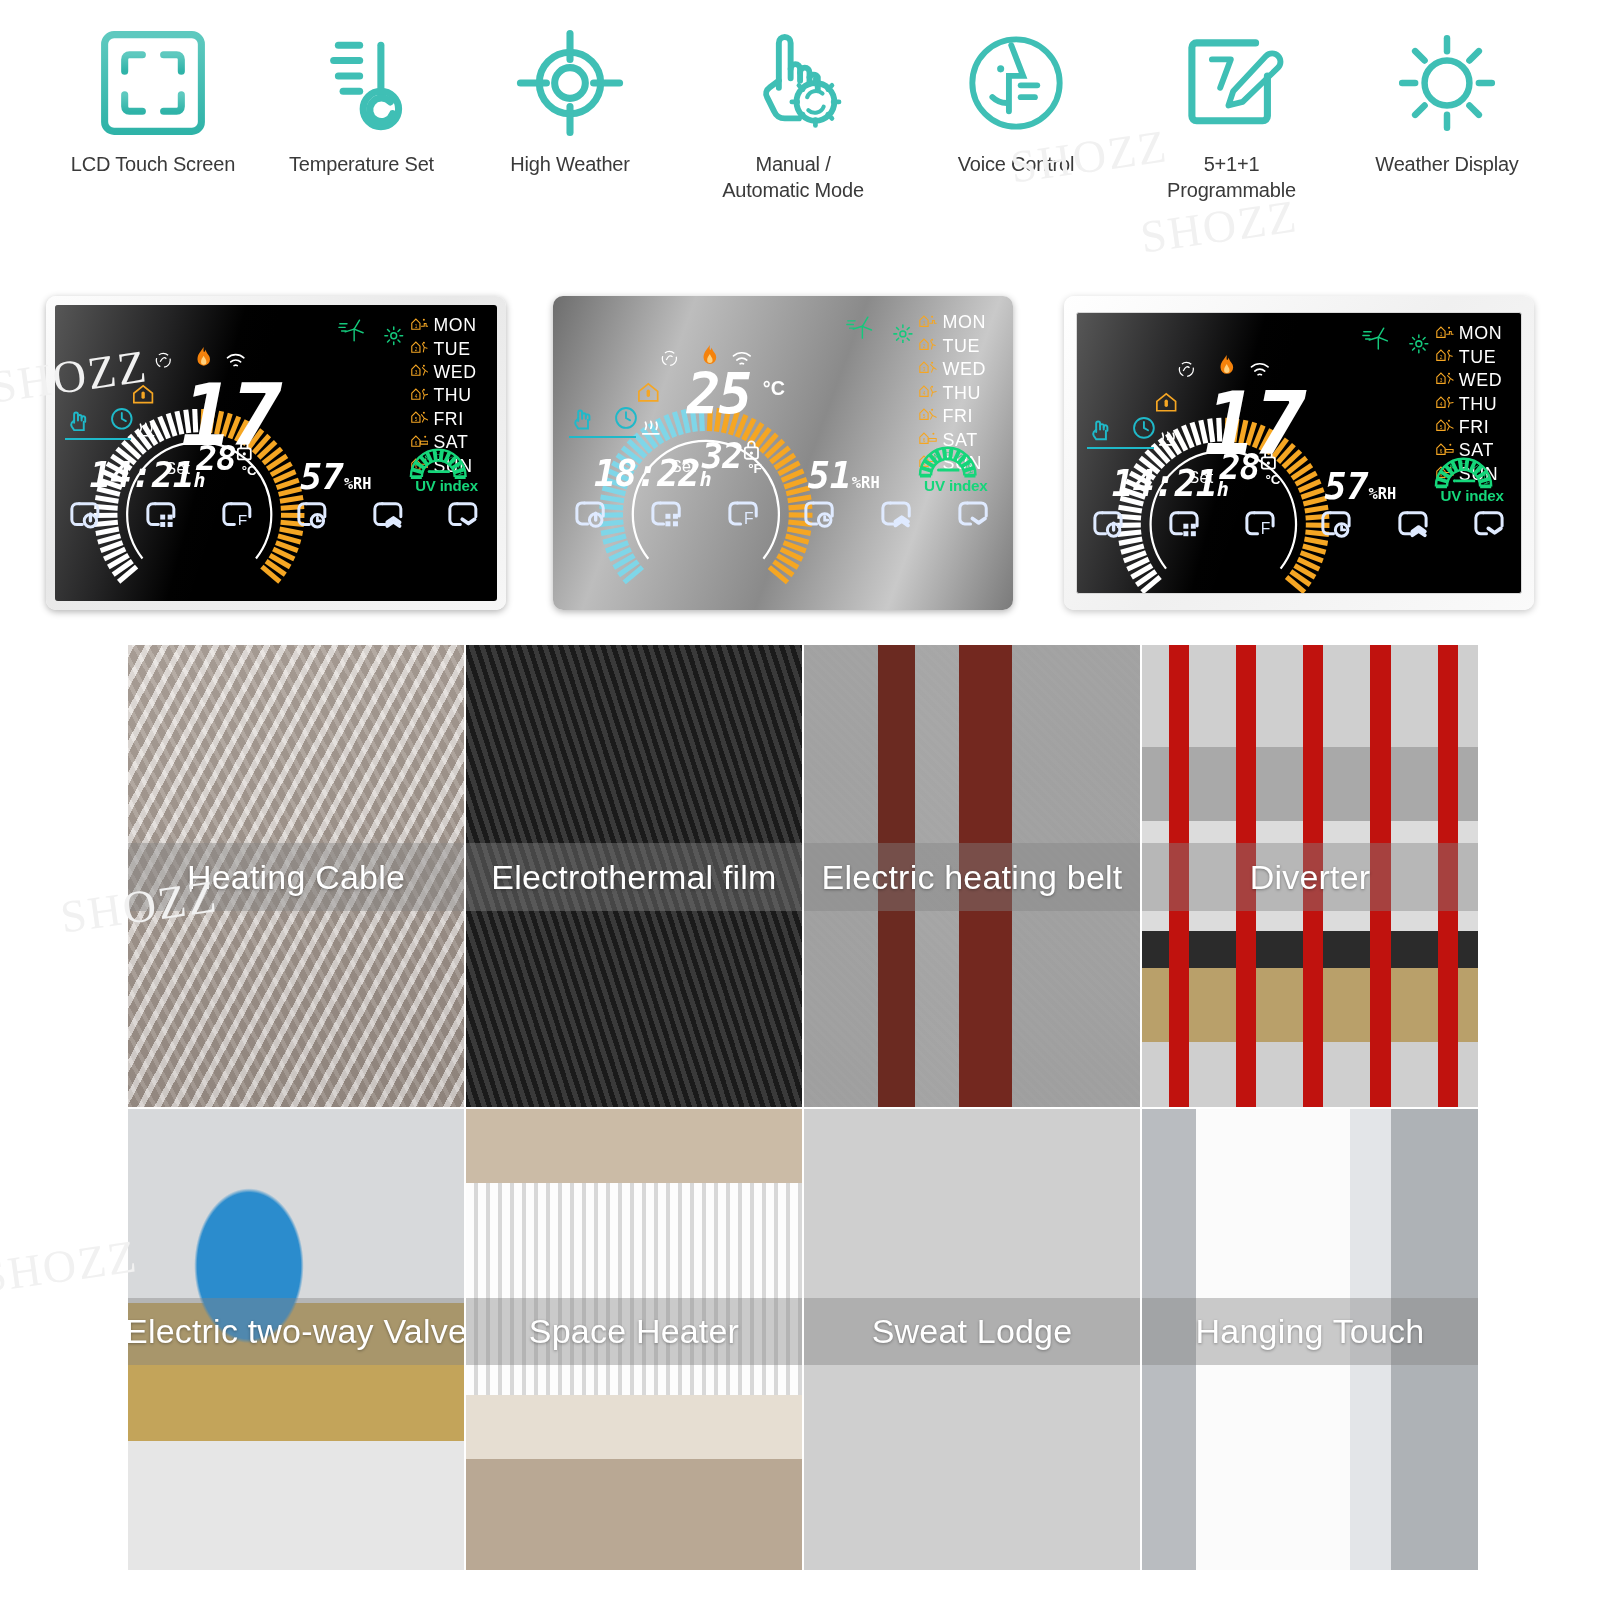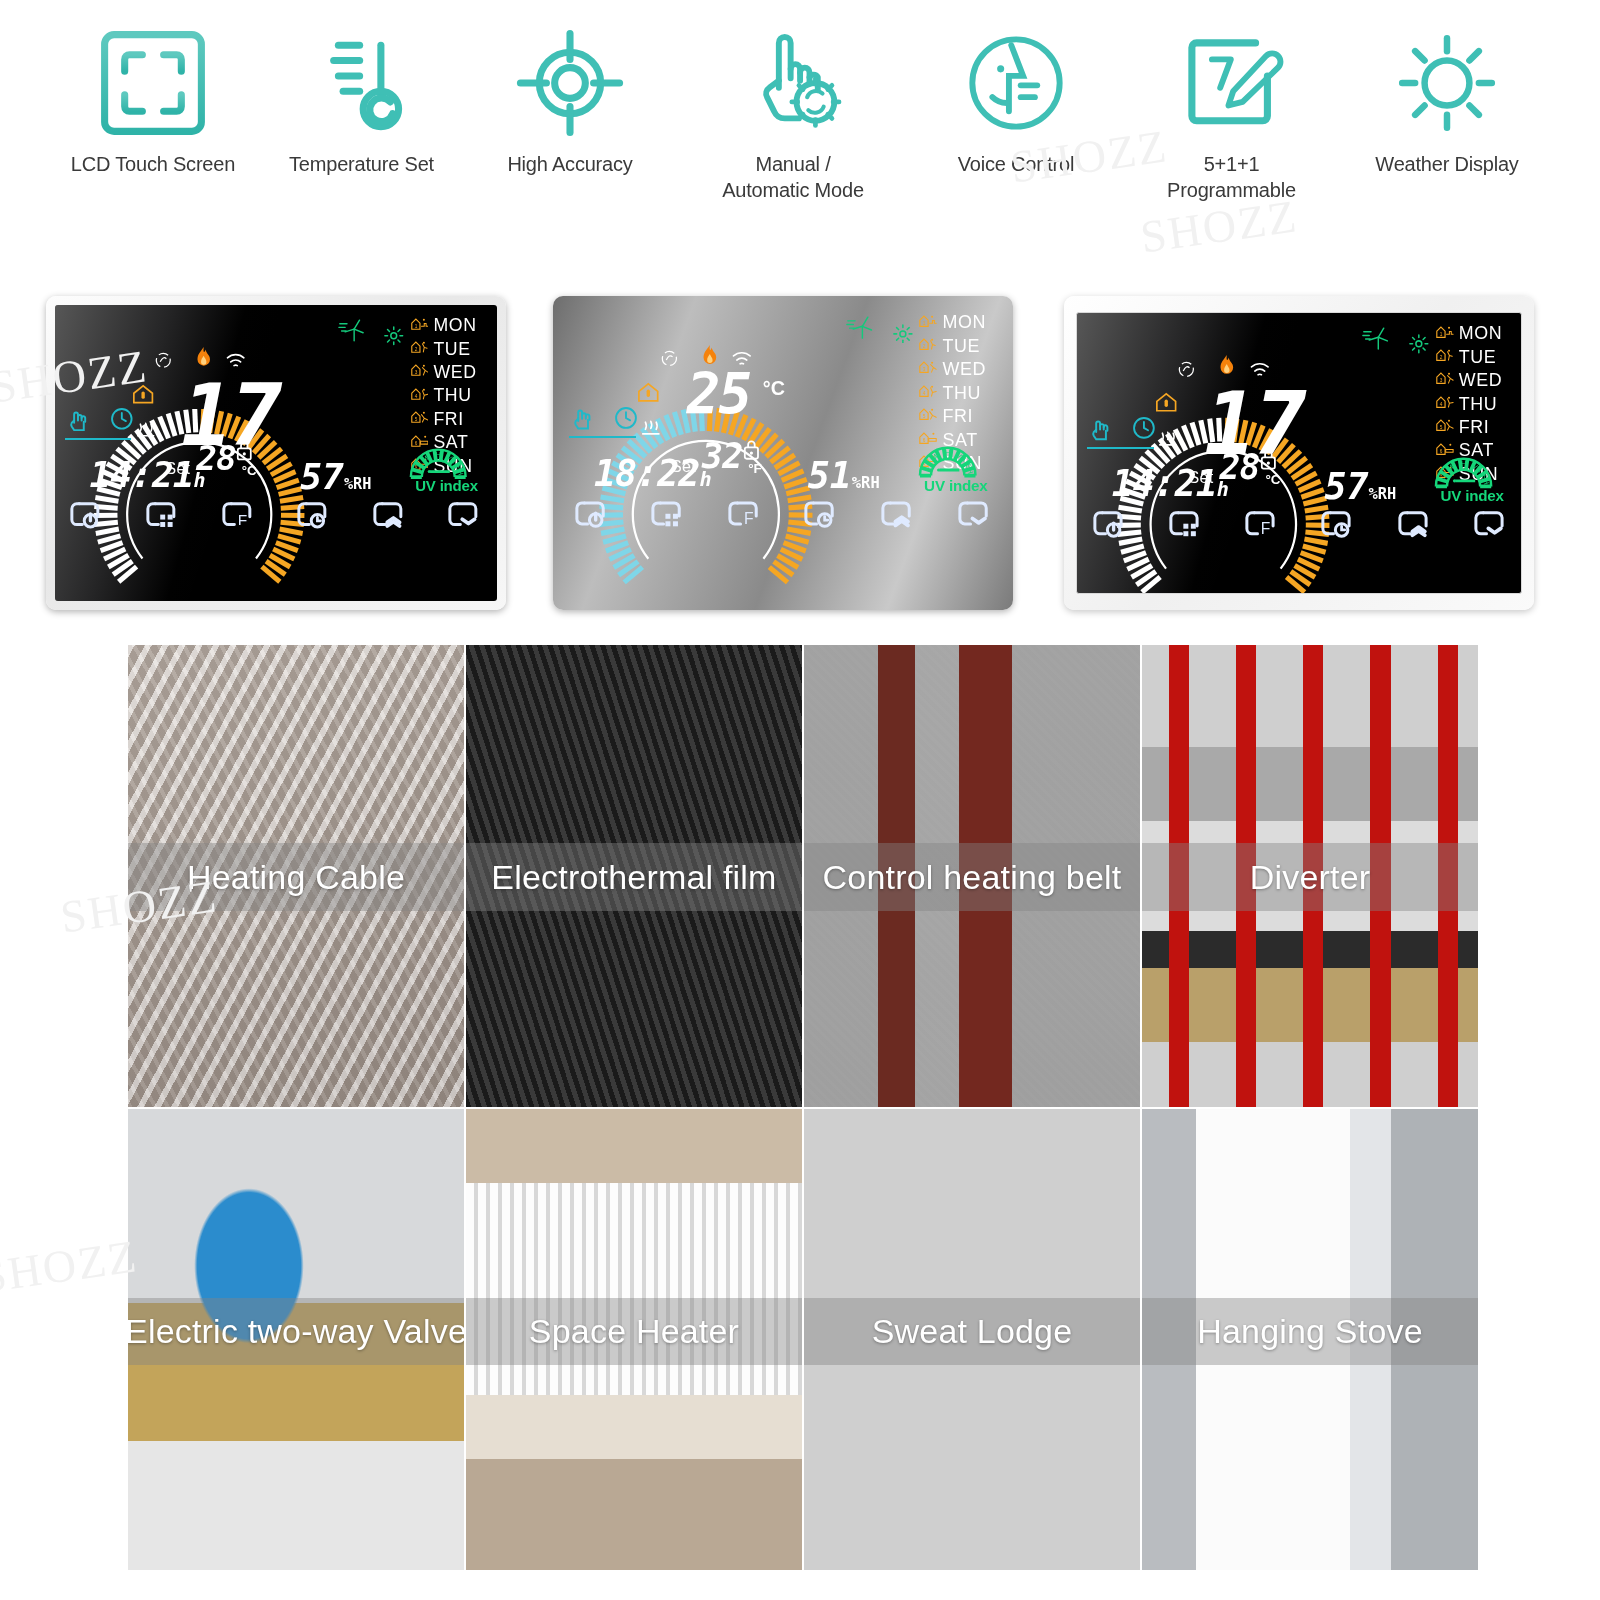--- a/index.html
+++ b/index.html
@@ -131,21 +131,21 @@
         <g fill="none" stroke="#3fbfb5" stroke-width="6" stroke-linecap="round">
           <circle cx="50" cy="50" r="26"></circle>
           <circle cx="50" cy="50" r="13"></circle>
           <path d="M50 8 v22"></path>
             <path d="M50 70 v22"></path>
             <path d="M8 50 h22"></path>
             <path d="M70 50 h22"></path>
         </g>
       </svg>
     </div>
-    <div class="cap">High Accuracy</div>
+    <div class="cap">High Weather</div>
   </div>
 
   <div class="feature" style="width:215px">
     <div class="ico">
       <svg width="118" height="118" viewBox="0 0 100 100">
         <g fill="none" stroke="#3fbfb5" stroke-width="5" stroke-linecap="round" stroke-linejoin="round">
           <path d="M38 54 V16 a5 5 0 0 1 10 0 v30"></path>
           <path d="M48 38 a4 4 0 0 1 8 0 v10"></path>
           <path d="M56 41 a4 4 0 0 1 8 0 v9"></path>
           <path d="M64 45 a4 4 0 0 1 7 0 v10"></path>
@@ -1144,21 +1144,21 @@
     <div class="band">
       <span>Electrothermal film</span>
     </div>
     </div>
     <div class="cell">
       <div class="photo" style="background:
    linear-gradient(90deg, rgba(160,160,160,.9) 0 22%, #6b2a21 22% 33%, rgba(165,165,165,.9) 33% 46%, #73281f 46% 62%, rgba(160,160,160,.9) 62% 100%),
    repeating-linear-gradient(45deg, rgba(255,255,255,.10) 0 3px, rgba(0,0,0,.06) 3px 7px),
    linear-gradient(180deg,#bdbdbd,#9d9d9d);"></div>
     <div class="band">
-      <span>Control heating belt</span>
+      <span>Electric heating belt</span>
     </div>
     </div>
     <div class="cell">
       <div class="photo" style="background:
    repeating-linear-gradient(90deg, rgba(0,0,0,0) 0 8%, #c0120e 8% 14%, rgba(0,0,0,0) 14% 20%),
    linear-gradient(180deg,#cfcfcf 0 22%, #a9a9a9 22% 38%, #dcdcdc 38% 62%, #2b2b2b 62% 70%, #b9a06a 70% 86%, #cfcfcf 86% 100%);"></div>
     <div class="band">
       <span>Diverter</span>
     </div>
     </div>
@@ -1185,16 +1185,16 @@
    linear-gradient(170deg,#c98f4e 0%,#e0ab६c 25%,#f3d6a6 52%,#c08c52 78%,#8d5c2c 100%);"></div>
     <div class="band">
       <span>Sweat Lodge</span>
     </div>
     </div>
     <div class="cell r2">
       <div class="photo" style="background:
    linear-gradient(90deg,#b9bcc0 0 16%, #fbfbfb 16% 62%, #e3e5e8 62% 74%, #aeb2b6 74% 100%),
    linear-gradient(180deg,#d5d8db,#a9adb1);"></div>
     <div class="band">
-      <span>Hanging Stove</span>
+      <span>Hanging Touch</span>
     </div>
     </div>
   </div>
 
 </body></html>

